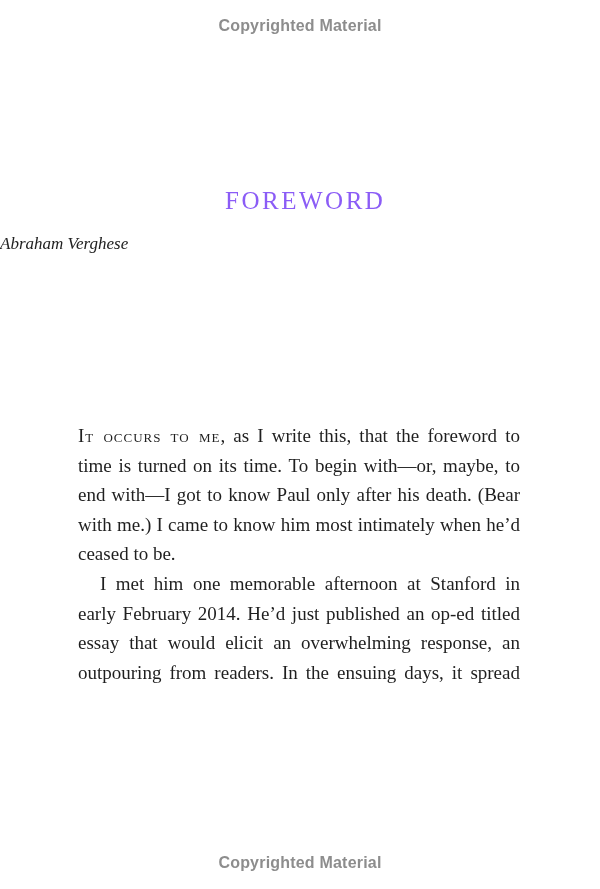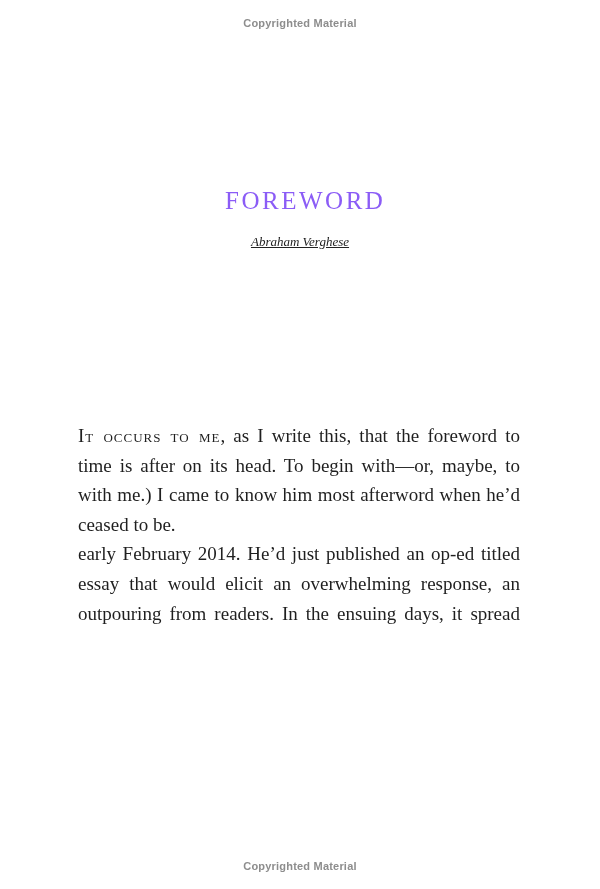--- a/index.html
+++ b/index.html
@@ -15,21 +15,21 @@
     overflow: hidden;
     font-family: "Liberation Serif", "DejaVu Serif", serif;
   }
   .copyright {
     position: absolute;
     left: 0;
     width: 100%;
     text-align: center;
     font-family: "Liberation Sans", "DejaVu Sans", sans-serif;
     font-weight: 700;
-    font-size: 11px;
+    font-size: 16px;
     letter-spacing: 0.2px;
     color: #8d8d8d;
   }
   .copyright.top { top: 17px; }
   .copyright.bottom { bottom: 17px; }
   .title {
     position: absolute;
     top: 183px;
     left: 0;
     width: 100%;
@@ -39,25 +39,24 @@
     font-size: 25px;
     letter-spacing: 2.5px;
     text-indent: 2.5px;
     color: #8b5cf6;
   }
   .author {
     position: absolute;
     top: 234px;
     left: 0;
     width: 100%;
-    text-align: center;
+    text-align: left;
     font-style: italic;
-    font-size: 13px;
+    font-size: 17px;
     color: #222222;
-    text-decoration: underline;
   }
   .body-text {
     position: absolute;
     top: 421px;
     left: 78px;
     width: 442px;
     font-size: 19px;
     line-height: 29.6px;
     color: #1f1f1f;
   }
@@ -85,23 +84,25 @@
 <div class="page">
 
   <div class="copyright top">Copyrighted Material</div>
 
   <h1 class="title">FOREWORD</h1>
 
   <div class="author">Abraham Verghese</div>
 
   <div class="body-text">
     <div class="bl"><span class="sc">It occurs to me</span><span>, as I write this, that the foreword to</span></div>
-    <div class="bl">time is after on its head. To begin with—or, maybe, to</div>
-    <div class="bl">with me.) I came to know him most afterword when he’d</div>
+    <div class="bl">time is turned on its time. To begin with—or, maybe, to</div>
+    <div class="bl">end with—I got to know Paul only after his death. (Bear</div>
+    <div class="bl">with me.) I came to know him most intimately when he’d</div>
     <div class="bl para-end">ceased to be.</div>
+    <div class="bl para-start">I met him one memorable afternoon at Stanford in</div>
     <div class="bl">early February 2014. He’d just published an op-ed titled</div>
     <div class="bl">essay that would elicit an overwhelming response, an</div>
     <div class="bl">outpouring from readers. In the ensuing days, it spread</div>
   </div>
 
   <div class="copyright bottom">Copyrighted Material</div>
 
 </div>
 
 </body></html>

